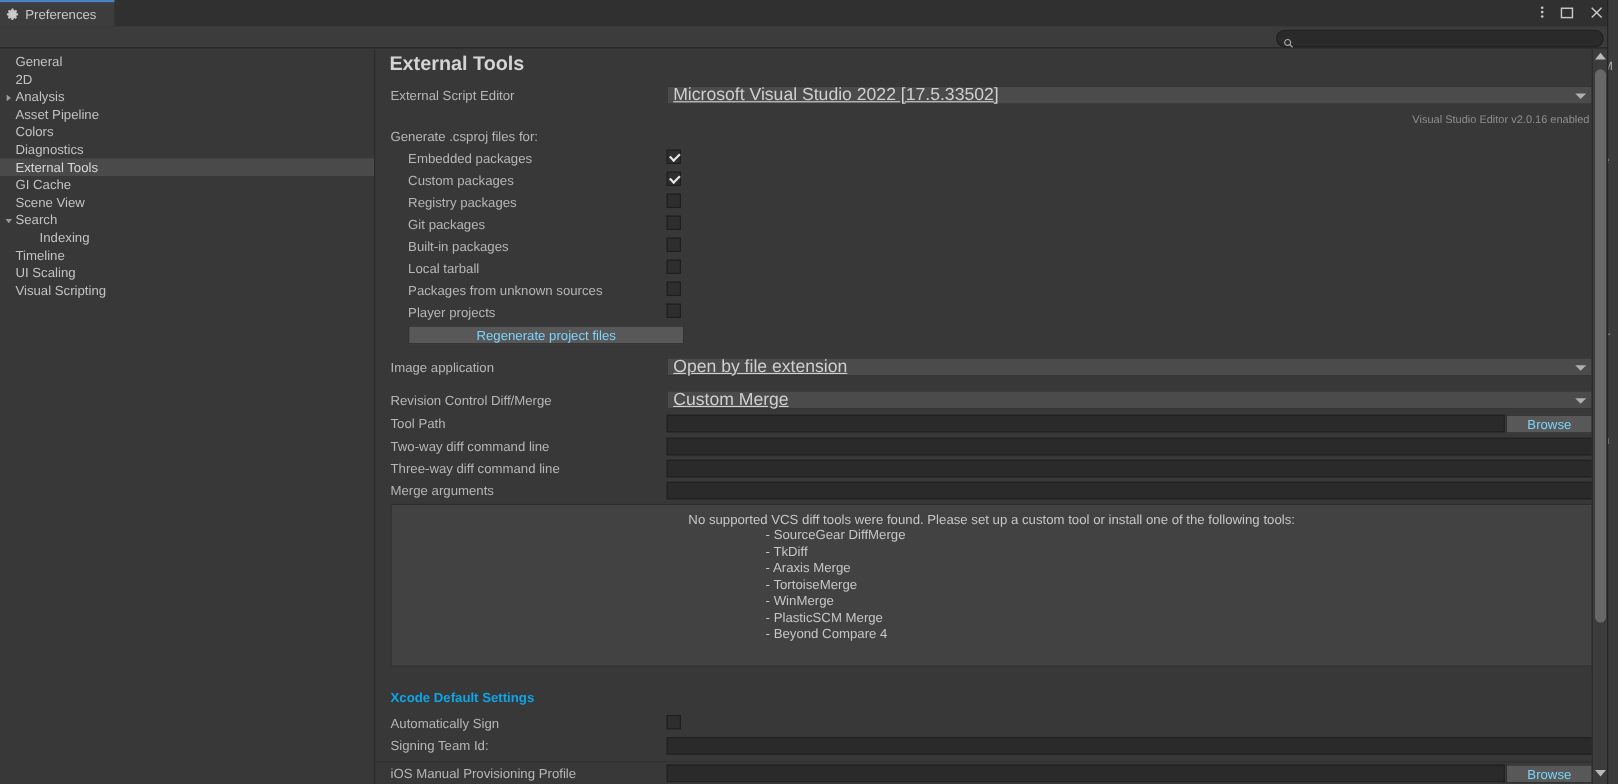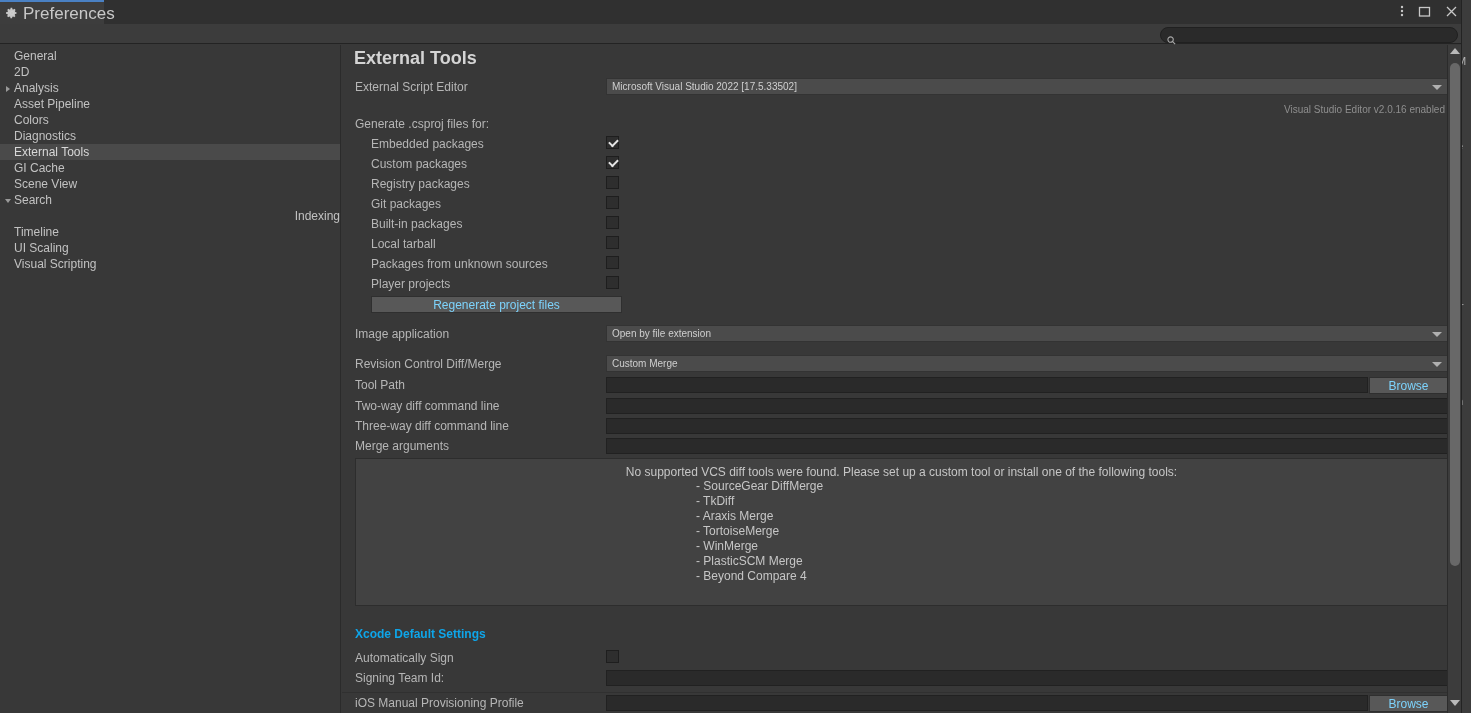--- a/index.html
+++ b/index.html
@@ -31,21 +31,21 @@
   #titlebar {
     position: absolute; top: 0; left: 0; width: 1462px; height: 24px;
     background: #303030;
   }
   #tab {
     position: absolute; top: 0; left: 0; width: 104px; height: 24px;
     background: #3d3d3d;
     border-top: 2px solid #4a81c4;
     display: flex; align-items: center; padding-left: 6px; gap: 5px;
   }
-  #tab .tab-label { font-size: 17px; color: #c8c8c8; line-height: 1; }
+  #tab .tab-label { font-size: 12px; color: #c8c8c8; line-height: 1; }
   .gear {
     width: 12px; height: 12px; position: relative; flex: 0 0 12px;
   }
   .gear svg { display: block; }
   #win-controls {
     position: absolute; top: 0; right: 4px; height: 24px;
     display: flex; align-items: center; gap: 14px;
     color: #c8c8c8; font-size: 13px;
   }
   #win-controls > div { cursor: default; line-height: 1; }
@@ -73,21 +73,21 @@
     background: #383838;
     border-right: 1px solid #2b2b2b;
     padding-top: 3px;
   }
   .side-item {
     height: 16px; display: flex; align-items: center;
     font-size: 12px; color: #c2c2c2; padding-left: 14px;
     white-space: nowrap;
   }
   .side-item.selected { background: #4a4a4a; color: #d8d8d8; }
-  .side-item.child { padding-left: 16px; justify-content: flex-end; }
+  .side-item.child { padding-left: 36px; }
   .side-item .arrow {
     position: absolute; left: 3px; width: 10px; height: 10px;
   }
   .side-item { position: relative; }
 
   
   #content {
     position: absolute; top: 45px; left: 342px; width: 1120px; height: 668px;
     background: #383838; overflow: hidden;
   }
@@ -102,21 +102,21 @@
     font-size: 12px; color: #b6b6b6; white-space: nowrap;
   }
   .row > .lbl.indent { left: 29px; }
   .row > .lbl.bold { font-weight: bold; color: #0ea5e9; }
 
   
   .popup {
     position: absolute; left: 264px; height: 17px;
     background: #4b4b4b; border: 1px solid #333;
     display: flex; align-items: center;
-    padding-left: 5px; font-size: 10px; color: #cfcfcf;
+    padding-left: 5px; font-size: 16px; color: #cfcfcf; text-decoration: underline;
   }
   .popup .caret {
     position: absolute; right: 5px; top: 6px;
     width: 0; height: 0;
     border-left: 5px solid transparent; border-right: 5px solid transparent;
     border-top: 5px solid #b0b0b0;
   }
 
   
   .field {

